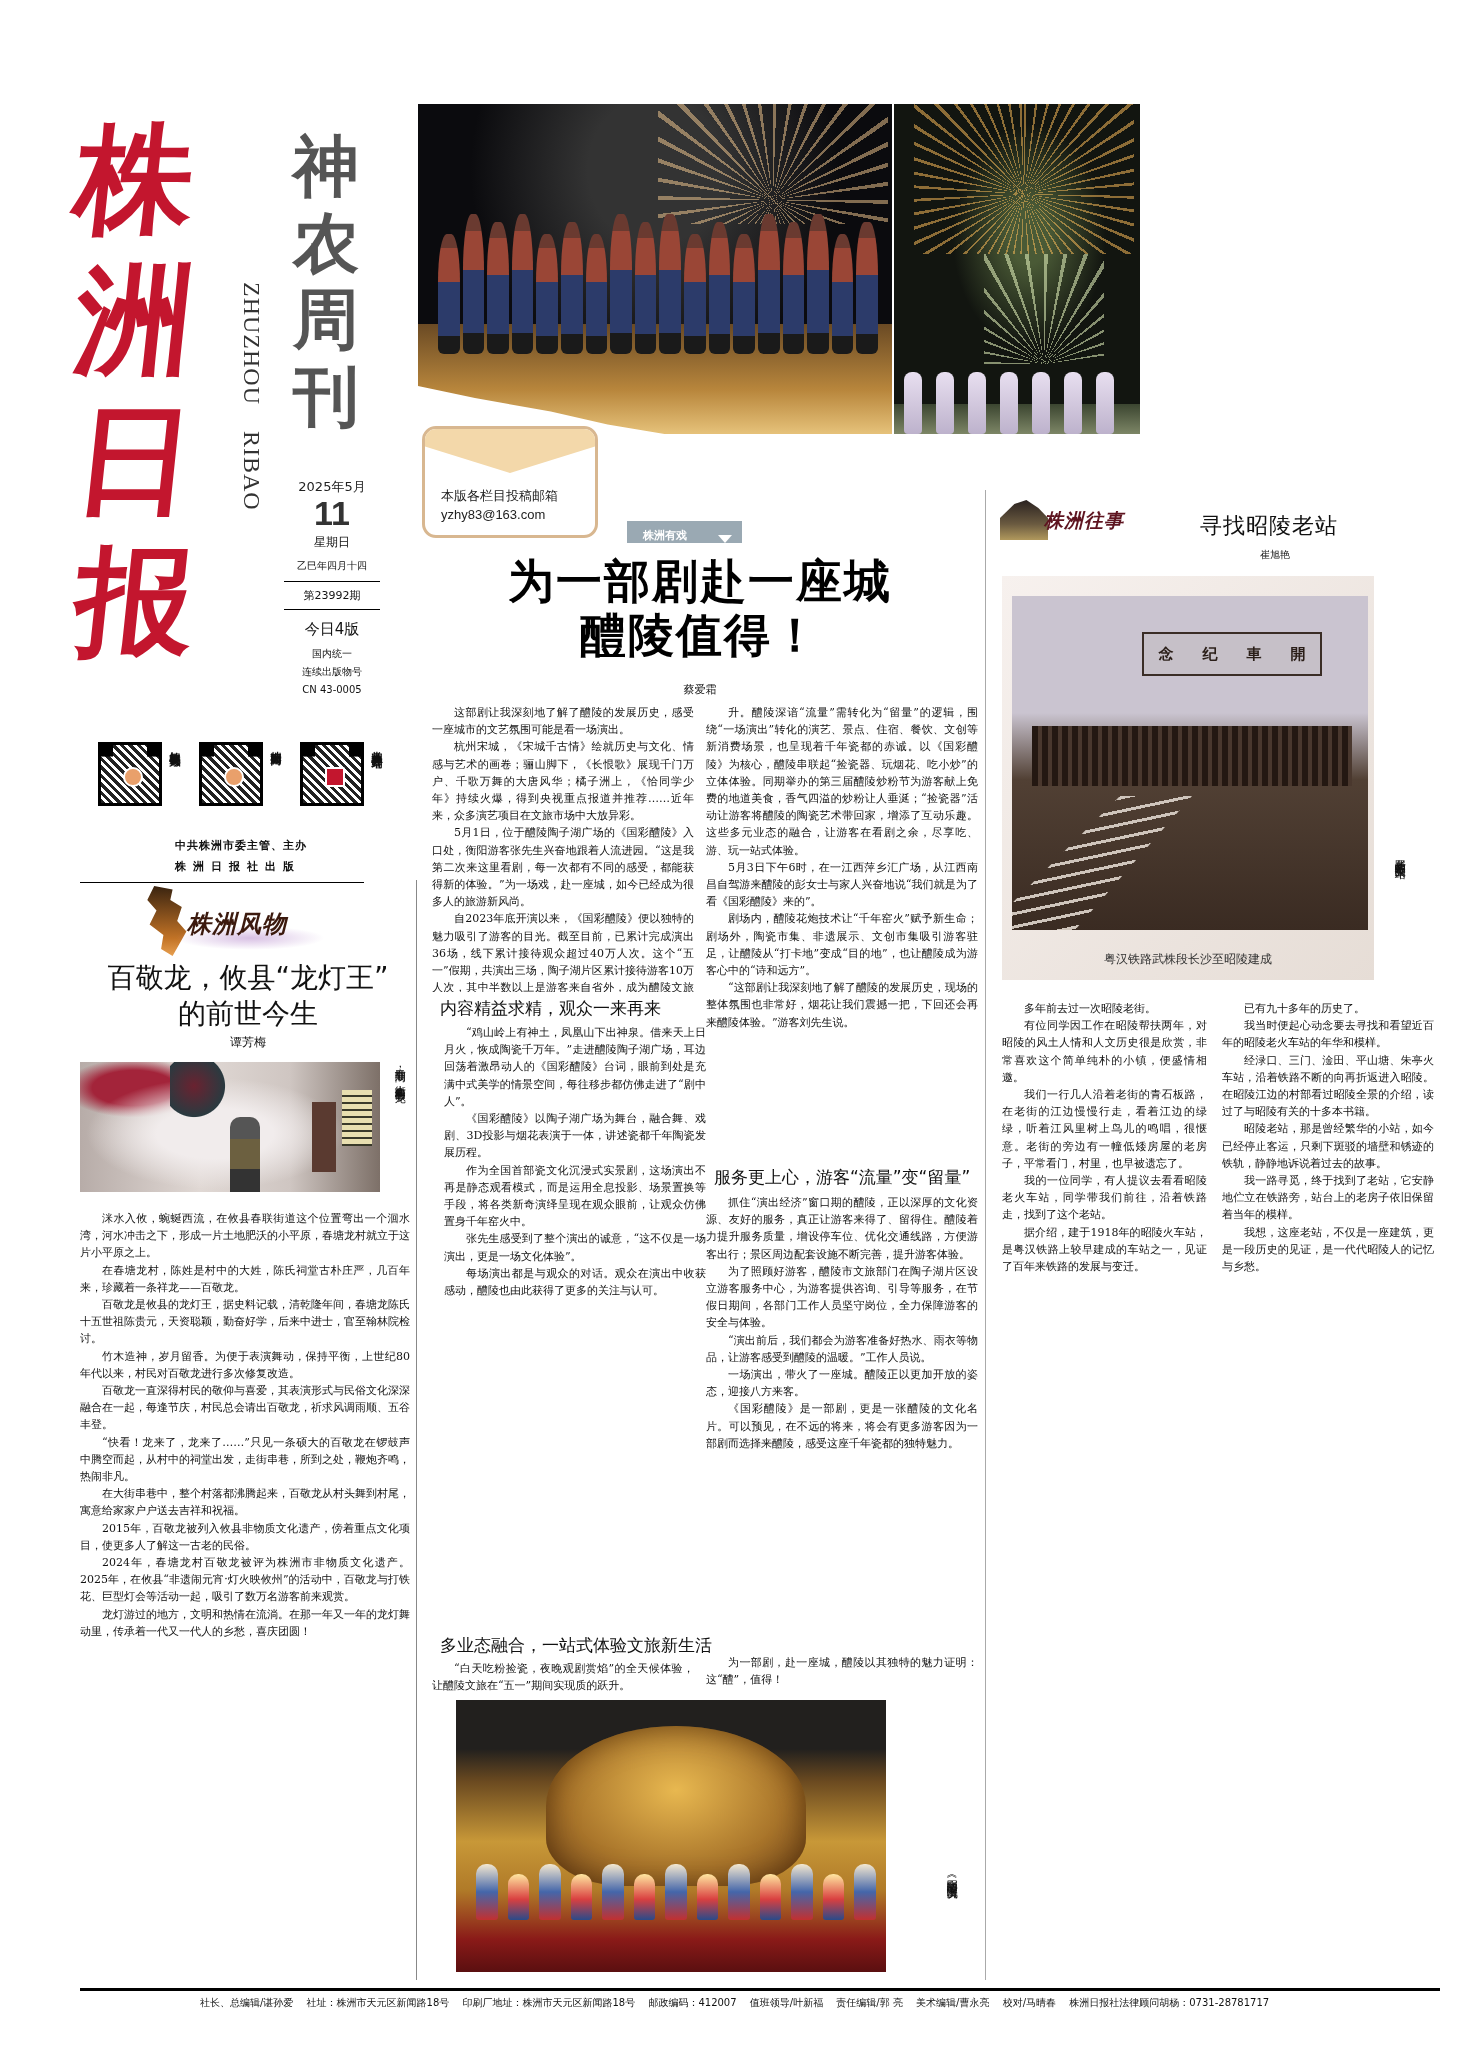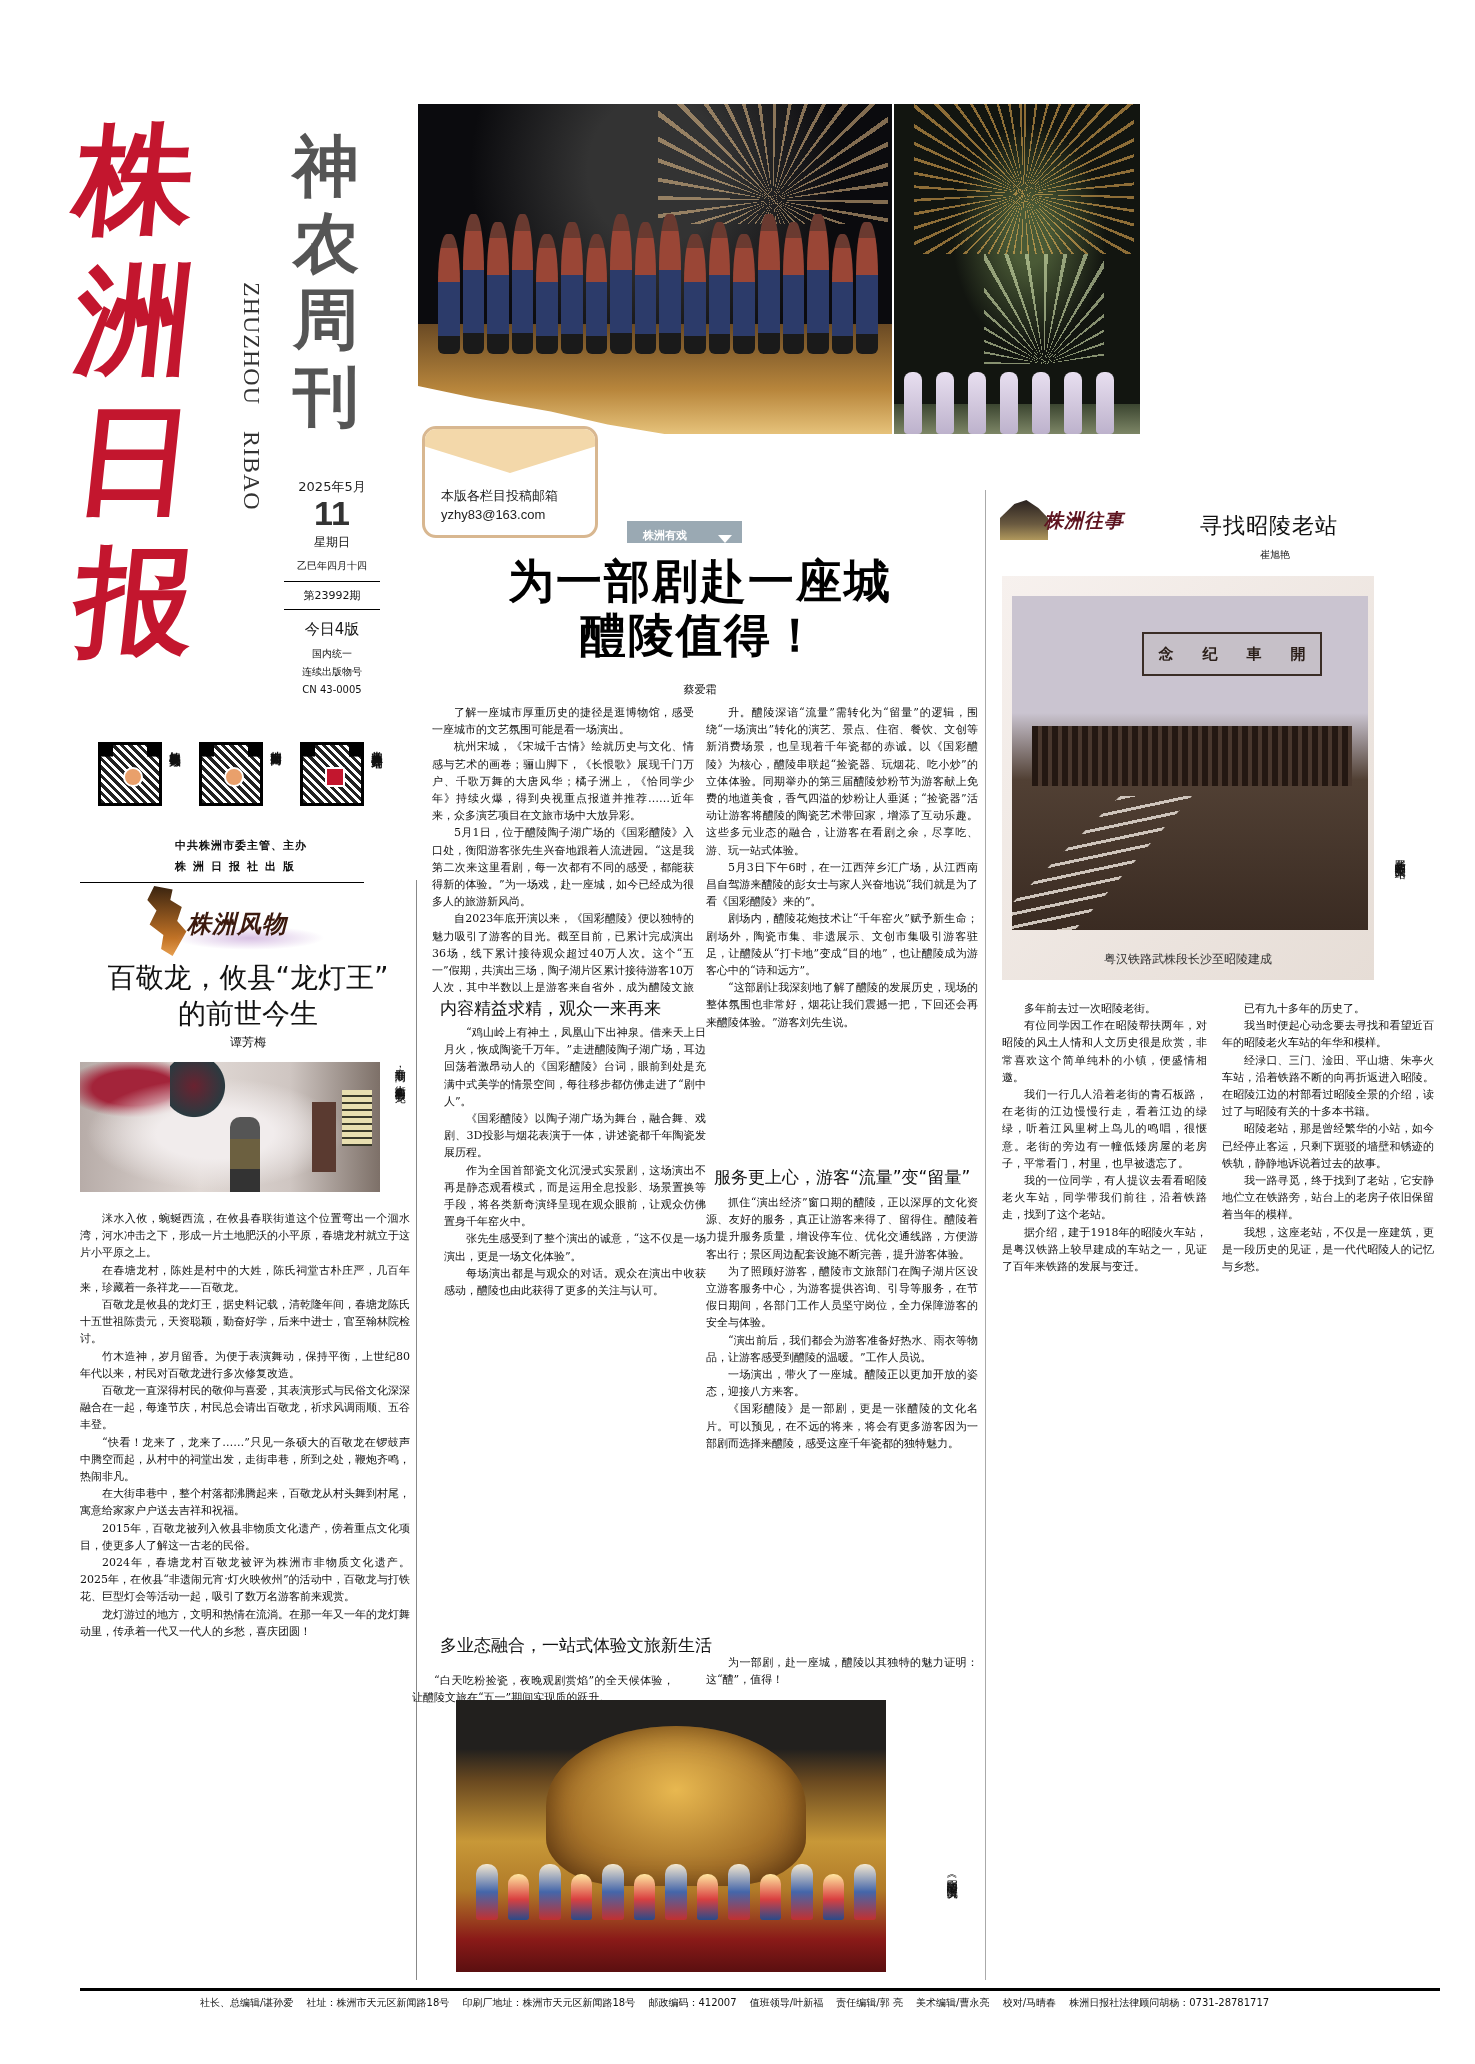--- a/index.html
+++ b/index.html
@@ -248,35 +248,35 @@
   <span>株洲有戏</span>
   <span class="tri-down"></span>
 </div>
 <div class="headline">
   <div>为一部剧赴一座城</div>
   <div>醴陵值得！</div>
 </div>
 <div class="center-author">蔡爱霜</div>
 
 <div class="bodytext" style="left:432px; top:704px; width:262px; height:288px;">
-  <p>了解一座城市厚重历史的捷径是逛博物馆，感受一座城市的文艺氛围可能是看一场演出。</p>
+  <p>这部剧让我深刻地了解了醴陵的发展历史，感受一座城市的文艺氛围可能是看一场演出。</p>
   <p>杭州宋城，《宋城千古情》绘就历史与文化、情感与艺术的画卷；骊山脚下，《长恨歌》展现千门万户、千歌万舞的大唐风华；橘子洲上，《恰同学少年》持续火爆，得到央视重点报道并推荐……近年来，众多演艺项目在文旅市场中大放异彩。</p>
   <p>5月1日，位于醴陵陶子湖广场的《国彩醴陵》入口处，衡阳游客张先生兴奋地跟着人流进园。“这是我第二次来这里看剧，每一次都有不同的感受，都能获得新的体验。”为一场戏，赴一座城，如今已经成为很多人的旅游新风尚。</p>
   <p>自2023年底开演以来，《国彩醴陵》便以独特的魅力吸引了游客的目光。截至目前，已累计完成演出36场，线下累计接待观众超过40万人次。这个“五一”假期，共演出三场，陶子湖片区累计接待游客10万人次，其中半数以上是游客来自省外，成为醴陵文旅融合的“金名片”。</p>
 </div>
 <div class="subhead" style="left:440px; top:997px;">内容精益求精，观众一来再来</div>
 <div class="bodytext" style="left:444px; top:1024px; width:262px; height:604px;">
   <p>“鸡山岭上有神土，凤凰山下出神泉。借来天上日月火，恢成陶瓷千万年。”走进醴陵陶子湖广场，耳边回荡着激昂动人的《国彩醴陵》台词，眼前到处是充满中式美学的情景空间，每往移步都仿佛走进了“剧中人”。</p>
   <p>《国彩醴陵》以陶子湖广场为舞台，融合舞、戏剧、3D投影与烟花表演于一体，讲述瓷都千年陶瓷发展历程。</p>
   <p>作为全国首部瓷文化沉浸式实景剧，这场演出不再是静态观看模式，而是运用全息投影、场景置换等手段，将各类新奇演绎呈现在观众眼前，让观众仿佛置身千年窑火中。</p>
   <p>张先生感受到了整个演出的诚意，“这不仅是一场演出，更是一场文化体验”。</p>
   <p>每场演出都是与观众的对话。观众在演出中收获感动，醴陵也由此获得了更多的关注与认可。</p>
 </div>
 <div class="subhead" style="left:440px; top:1634px;">多业态融合，一站式体验文旅新生活</div>
-<div class="bodytext" style="left:412px; top:1660px; width:262px; height:36px;margin-top:12px;">
+<div class="bodytext" style="left:432px; top:1660px; width:262px; height:36px;">
   <p>“白天吃粉捡瓷，夜晚观剧赏焰”的全天候体验，让醴陵文旅在“五一”期间实现质的跃升。</p>
 </div>
 
 <div class="bodytext" style="left:706px; top:704px; width:272px; height:454px;">
   <p>升。醴陵深谙“流量”需转化为“留量”的逻辑，围绕“一场演出”转化的演艺、景点、住宿、餐饮、文创等新消费场景，也呈现着千年瓷都的赤诚。以《国彩醴陵》为核心，醴陵串联起“捡瓷器、玩烟花、吃小炒”的立体体验。同期举办的第三届醴陵炒粉节为游客献上免费的地道美食，香气四溢的炒粉让人垂涎；“捡瓷器”活动让游客将醴陵的陶瓷艺术带回家，增添了互动乐趣。这些多元业态的融合，让游客在看剧之余，尽享吃、游、玩一站式体验。</p>
   <p>5月3日下午6时，在一江西萍乡汇广场，从江西南昌自驾游来醴陵的彭女士与家人兴奋地说“我们就是为了看《国彩醴陵》来的”。</p>
   <p>剧场内，醴陵花炮技术让“千年窑火”赋予新生命；剧场外，陶瓷市集、非遗展示、文创市集吸引游客驻足，让醴陵从“打卡地”变成“目的地”，也让醴陵成为游客心中的“诗和远方”。</p>
   <p>“这部剧让我深刻地了解了醴陵的发展历史，现场的整体氛围也非常好，烟花让我们震撼一把，下回还会再来醴陵体验。”游客刘先生说。</p>
 </div>
 <div class="subhead" style="left:714px; top:1166px;">服务更上心，游客“流量”变“留量”</div>

